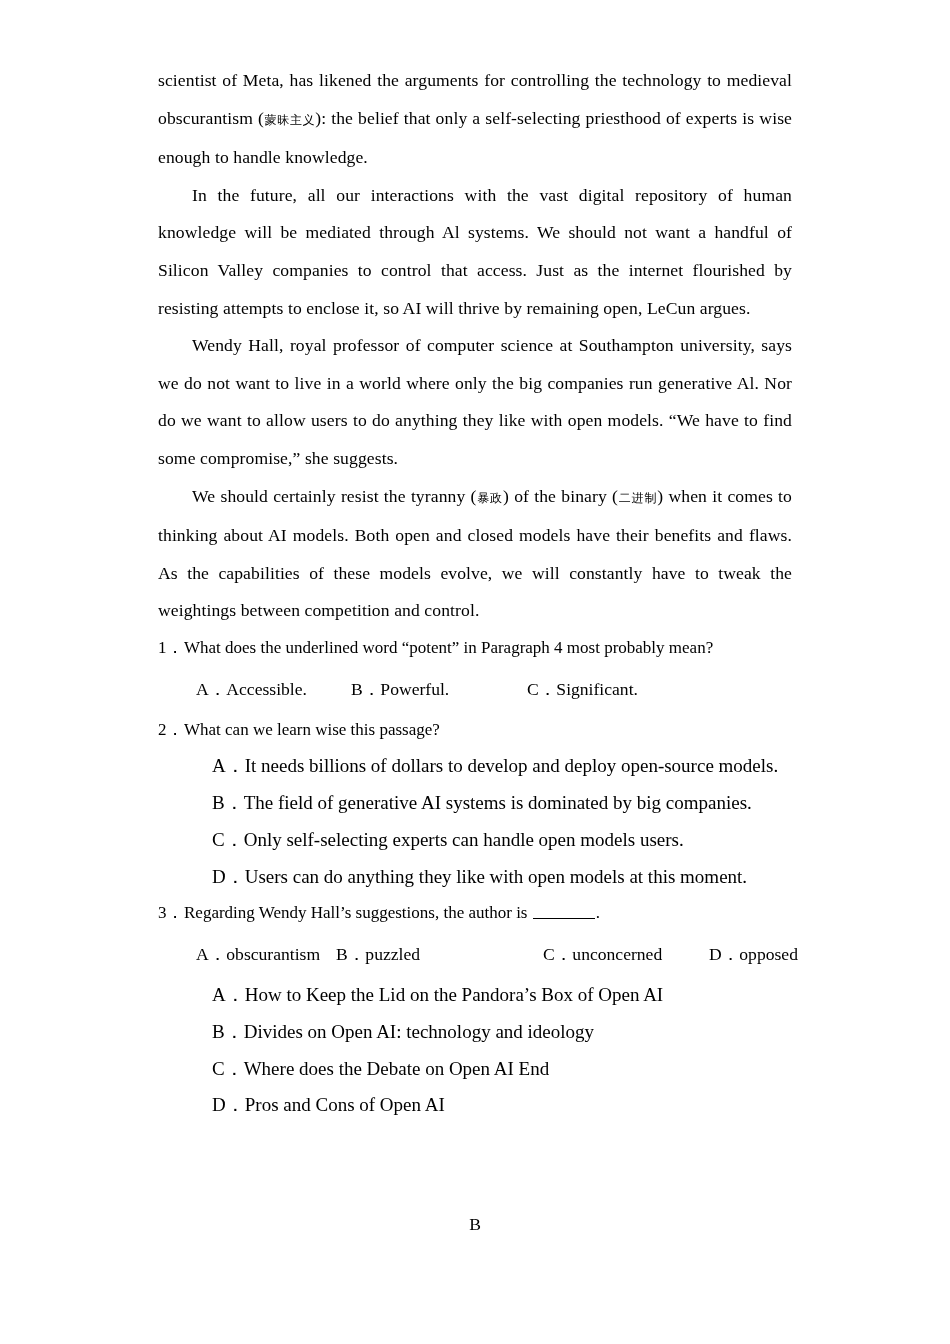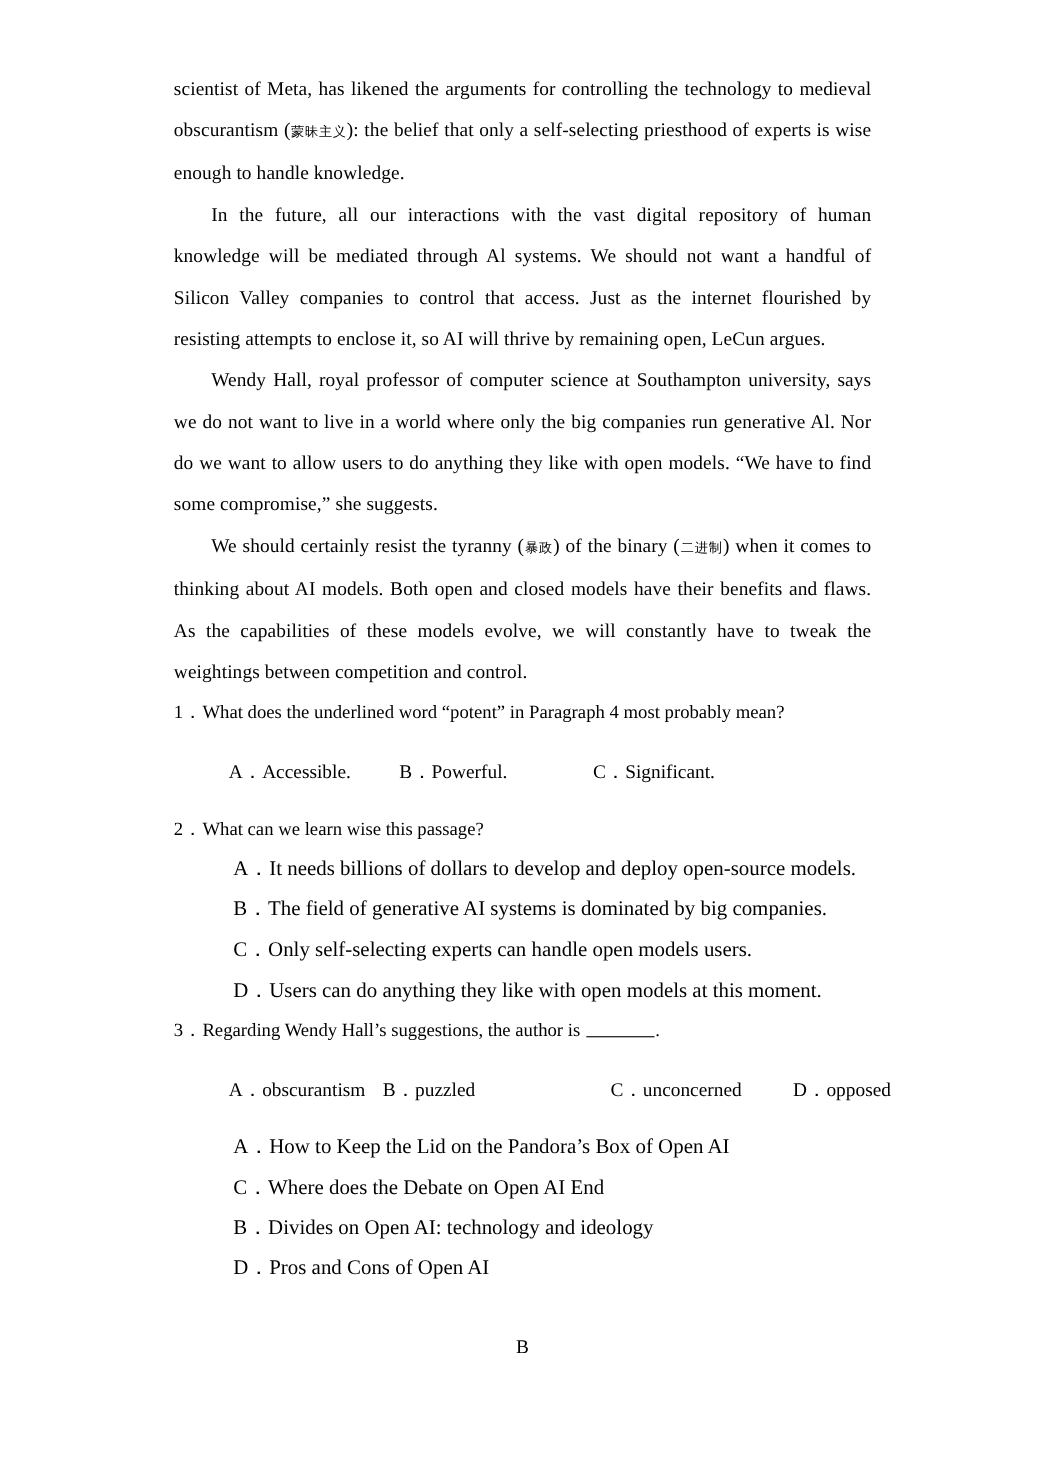--- a/index.html
+++ b/index.html
@@ -58,21 +58,21 @@
     margin: 0;
     white-space: nowrap;
   }
   .qnum {
     display: inline-block;
     min-width: 26px;
   }
   .opt-row {
     font-size: 17.6px;
     line-height: 36.8px;
-    margin: 16px;
+    margin: 4px;
     padding-left: 34px;
     white-space: nowrap;
   }
   .opt {
     display: inline-block;
     white-space: nowrap;
   }
   .optlabel {
     white-space: nowrap;
   }
@@ -151,22 +151,22 @@
 
     <div class="qblock">
       <p class="qstem"><span class="qnum">3．</span><span>Regarding Wendy Hall’s suggestions, the author is </span><span class="blank"></span><span>.</span></p>
 
       <p class="opt-row"><span class="opt w-q3a"><span class="optlabel">A．</span><span>obscurantism</span></span><span class="opt w-q3b"><span class="optlabel">B．</span><span>puzzled</span></span><span class="opt w-q3c"><span class="optlabel">C．</span><span>unconcerned</span></span><span class="opt w-q3d"><span class="optlabel">D．</span><span>opposed</span></span></p>
     </div>
 
     <div class="qblock">
 
       <p class="opt-line"><span class="optlabel">A．</span><span>How to Keep the Lid on the Pandora’s Box of Open AI</span></p>
+      <p class="opt-line"><span class="optlabel">B．</span><span>Divides on Open AI: technology and ideology</span></p>
       <p class="opt-line"><span class="optlabel">C．</span><span>Where does the Debate on Open AI End</span></p>
-      <p class="opt-line"><span class="optlabel">B．</span><span>Divides on Open AI: technology and ideology</span></p>
       <p class="opt-line"><span class="optlabel">D．</span><span>Pros and Cons of Open AI</span></p>
     </div>
 
   </div>
 
   <div id="section-marker">B</div>
 
 </div>
 
 </body></html>

